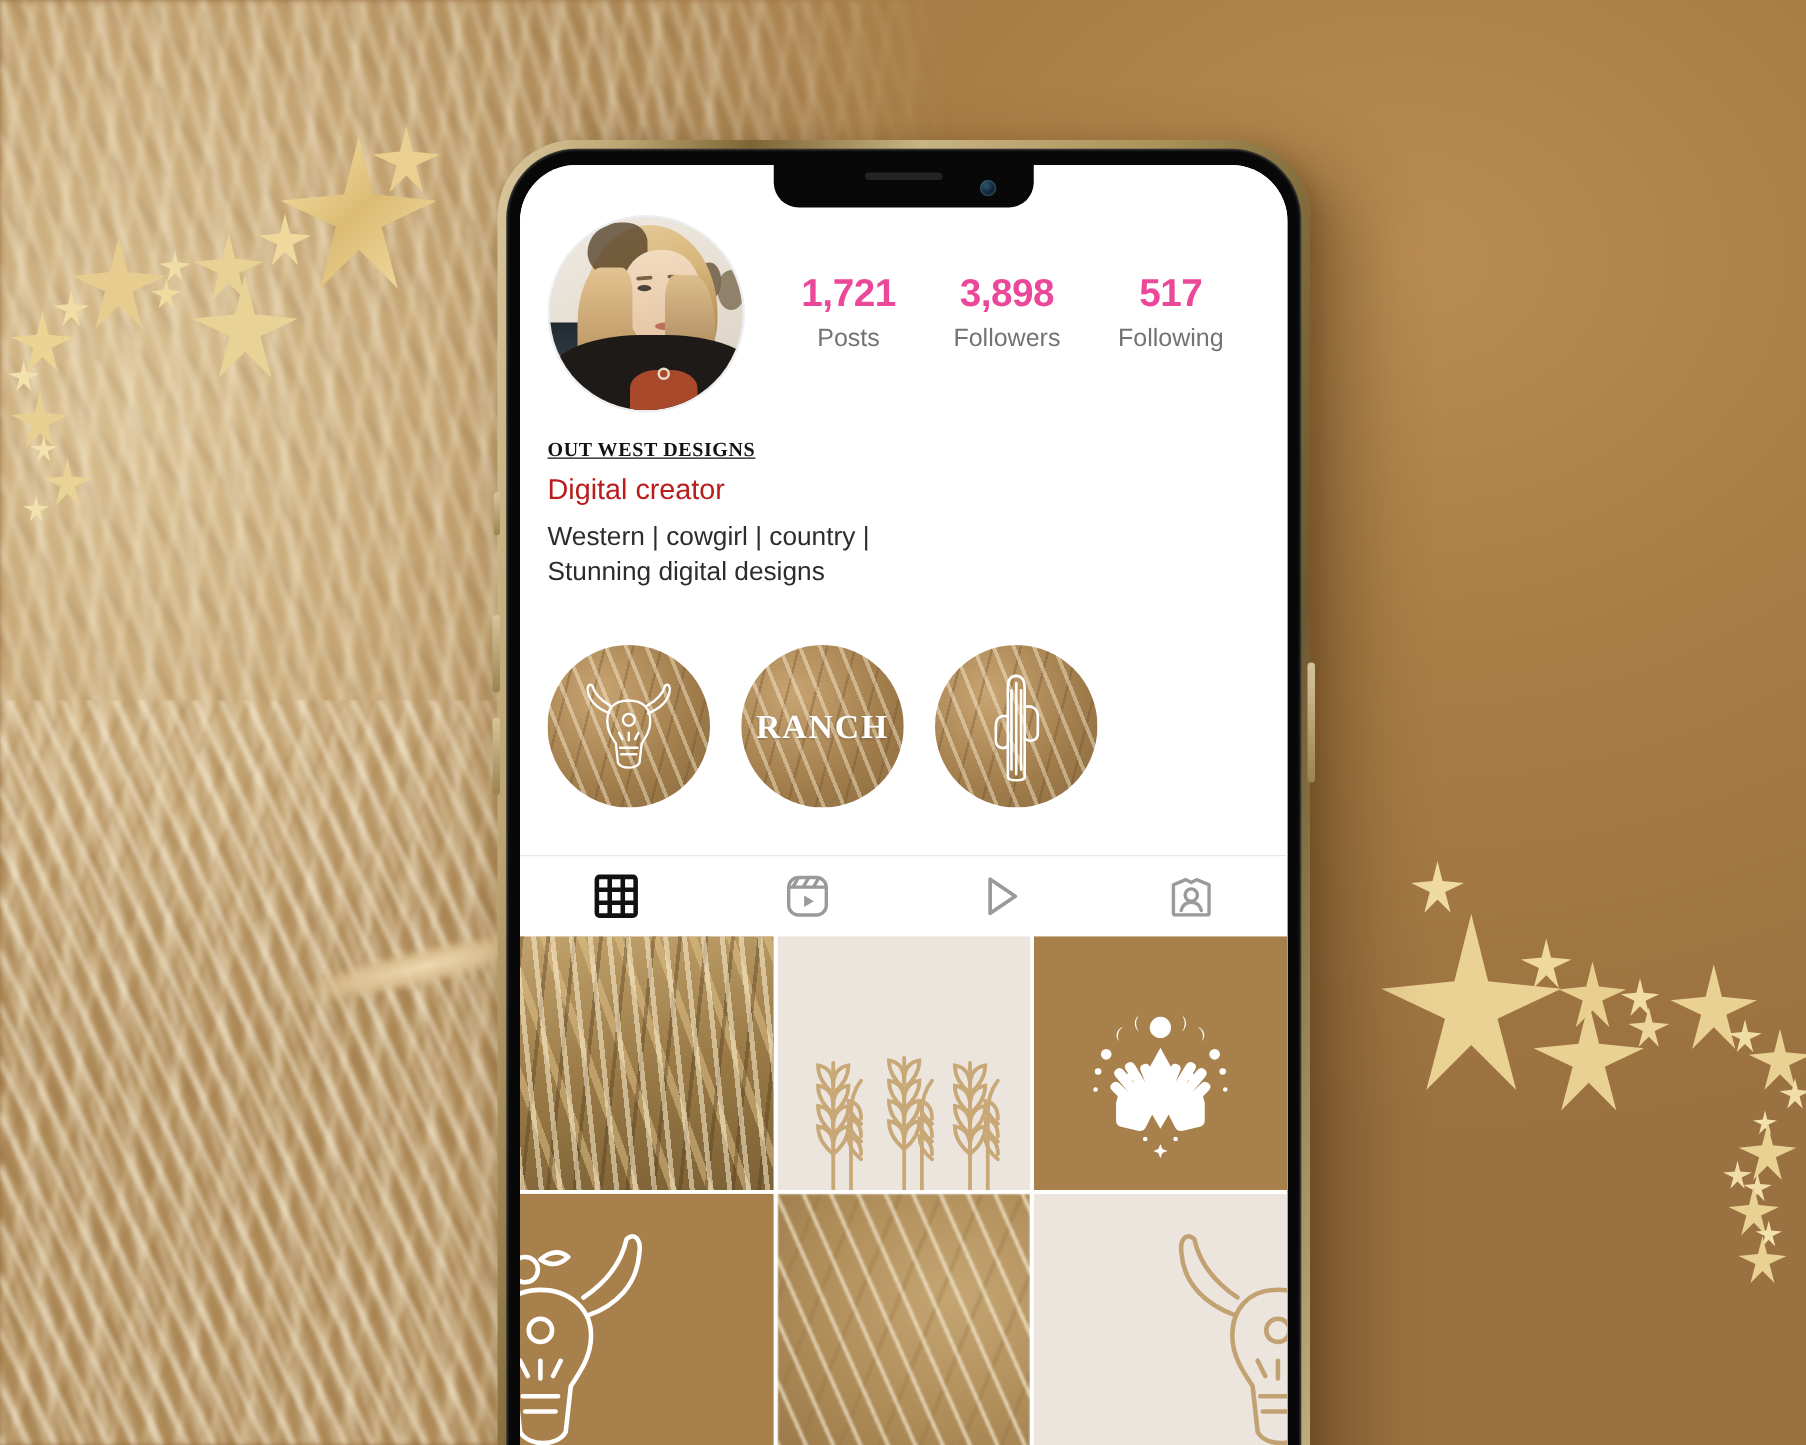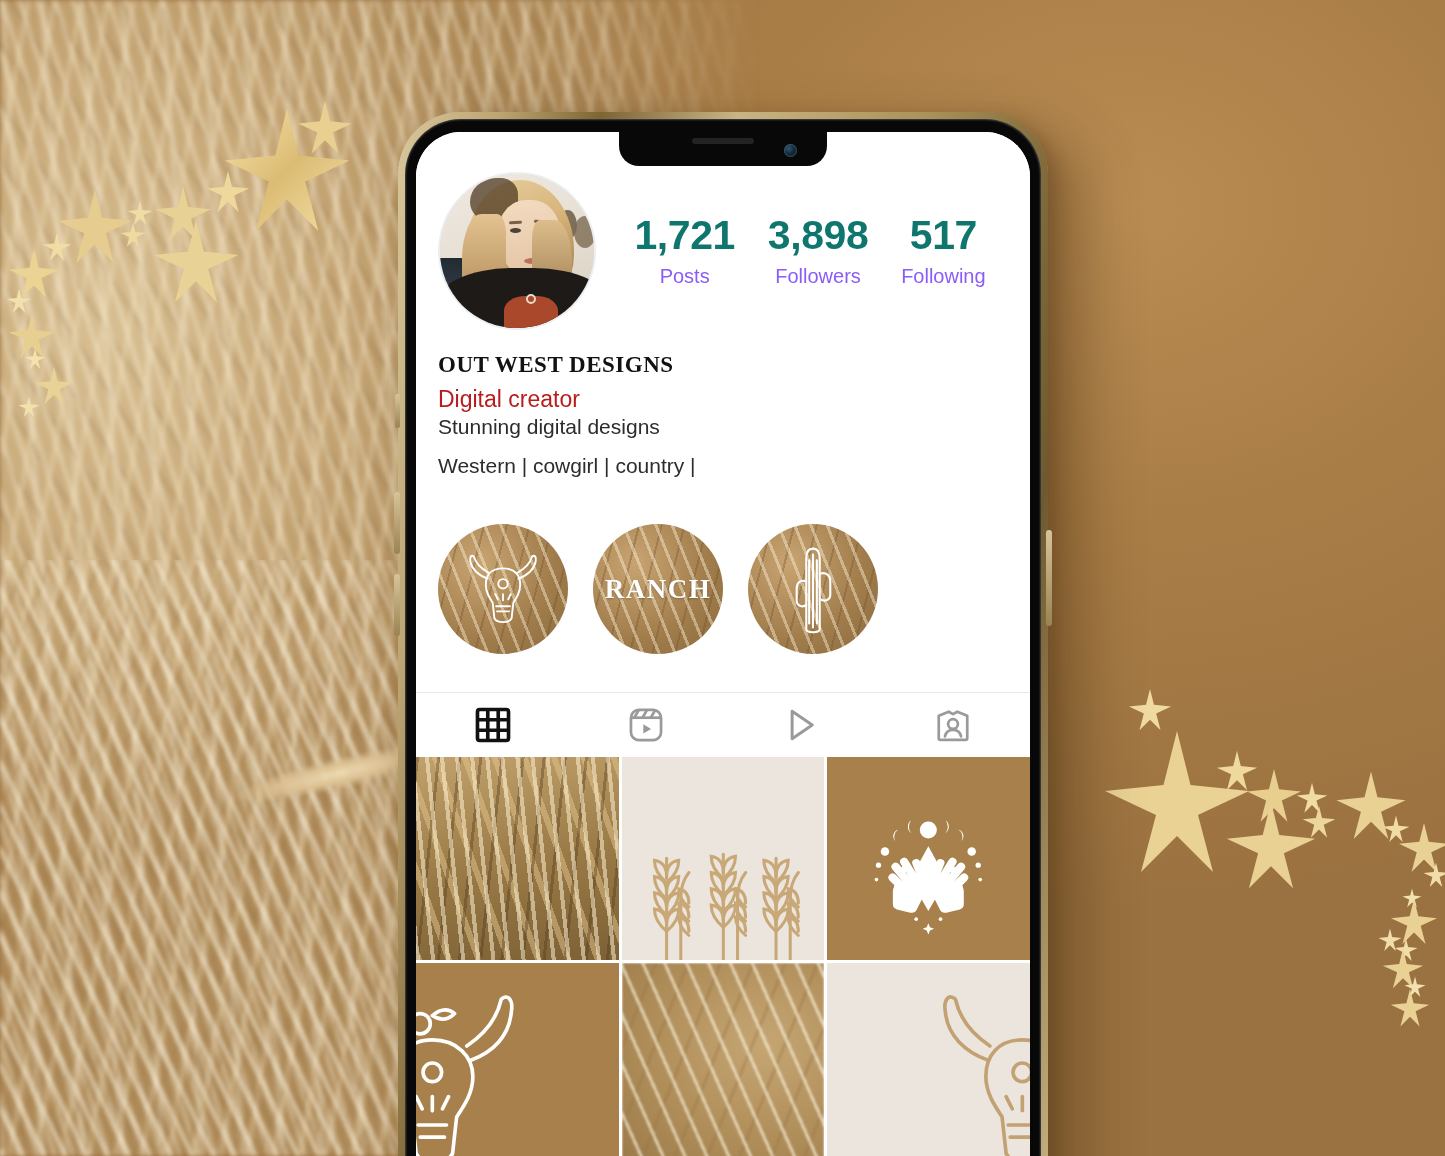--- a/index.html
+++ b/index.html
@@ -136,26 +136,26 @@
   .avatar .hairside{ position:absolute; left:22px; top:40px; width:44px; height:104px;
     background:linear-gradient(180deg,#e3c391,#a98250); border-radius:44% 20% 46% 40%; }
   .avatar .hairside2{ position:absolute; right:22px; top:46px; width:40px; height:96px;
     background:linear-gradient(180deg,#dcbd8b,#96744a); border-radius:20% 44% 40% 46%; }
   .avatar .necklace{ position:absolute; left:86px; bottom:24px; width:10px; height:10px;
     border:2px solid #e7dccb; border-radius:50%; }
 
   .stats{ flex:1 1 auto; display:flex; justify-content:space-around;
     align-items:flex-start; padding:0 6px 0 22px; }
   .stat{ text-align:center; }
-  .stat .num{ font-size:41px; font-weight:bold; color:#0f766e; line-height:1.05; letter-spacing:-.4px; }
-  .stat .lbl{ font-size:20px; color:#8b5cf6; margin-top:8px; }
+  .stat .num{ font-size:31px; font-weight:bold; color:#ec4899; line-height:1.05; letter-spacing:-.4px; }
+  .stat .lbl{ font-size:20px; color:#737373; margin-top:8px; }
 
   .bio{ padding:22px 22px 0 22px; }
   .bio .name{ font-family:"Liberation Serif", serif; font-weight:bold;
-    font-size:23px; letter-spacing:.5px; color:#121212; }
+    font-size:16px; letter-spacing:.5px; color:#121212;text-decoration:underline; }
   .bio .cat{ font-size:23px; color:#b91c1c; margin-top:8px; }
   .bio .line{ font-size:21px; color:#2c2c2c; margin-top:11px; line-height:1.34; }
   .bio .link{ font-size:21px; color:#3a6d8c; margin-top:5px; display:block; }
 
   .highlights{ display:flex; gap:25px; padding:44px 22px 0 22px; }
   .hl{ width:130px; height:130px; border-radius:50%; overflow:hidden; position:relative;
     flex:0 0 auto;
     background:
       repeating-linear-gradient(68deg, rgba(255,245,220,.42) 0px, rgba(255,245,220,.42) 3px, rgba(0,0,0,0) 3px, rgba(0,0,0,0) 15px),
       repeating-linear-gradient(104deg, rgba(115,82,44,.34) 0px, rgba(115,82,44,.34) 2px, rgba(0,0,0,0) 2px, rgba(0,0,0,0) 22px),
@@ -425,22 +425,22 @@
             <div class="stat">
               <div class="num">517</div>
               <div class="lbl">Following</div>
             </div>
           </div>
         </div>
 
         <div class="bio">
           <div class="name">OUT WEST DESIGNS</div>
           <div class="cat">Digital creator</div>
+          <div class="line">Western | cowgirl | country |</div>
           <div class="line" style="margin-top:0">Stunning digital designs</div>
-          <div class="line">Western | cowgirl | country |</div>
         </div>
 
         <div class="highlights">
 
           <div class="hl">
             <svg width="86" height="86" viewBox="0 0 100 100">
               <g fill="none" stroke="#ffffff" stroke-width="2.2" stroke-linecap="round" stroke-linejoin="round">
                 <path d="M50 26 C36 26 30 34 30 45 C30 54 34 60 38 66 L40 84 C43 90 57 90 60 84 L62 66 C66 60 70 54 70 45 C70 34 64 26 50 26 Z"></path>
                 <path d="M32 38 C22 34 14 28 12 18 C11 13 13 10 16 12 C18 19 24 26 33 31"></path>
                 <path d="M68 38 C78 34 86 28 88 18 C89 13 87 10 84 12 C82 19 76 26 67 31"></path>

